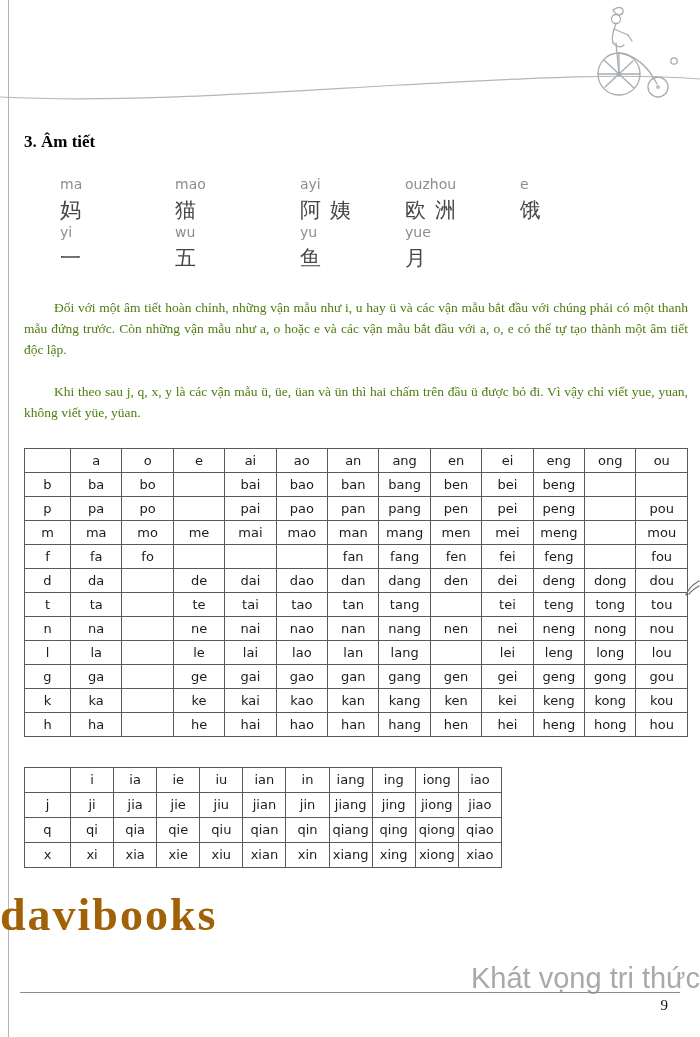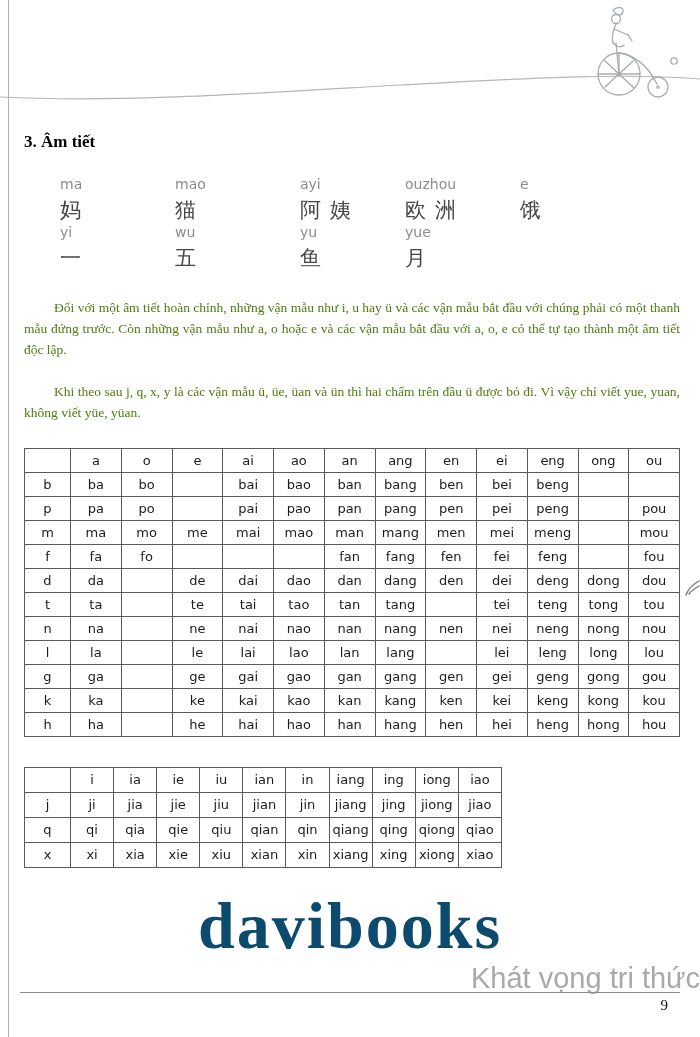--- a/index.html
+++ b/index.html
@@ -2,21 +2,21 @@
 <html><head>
 <meta charset="utf-8">
 <style>
   *{box-sizing:border-box;margin:0;padding:0}
   html,body{background:#ffffff}
   .page{position:relative;width:700px;height:1037px;background:#fff;overflow:hidden;
         font-family:"Liberation Serif",serif;color:#161616}
   .left-rule{position:absolute;left:8px;top:0;height:100%;width:1px;background:#b4b4b4}
   .swoosh{position:absolute;left:0;top:0;width:700px;height:115px;pointer-events:none}
   .bike{position:absolute;right:16px;top:4px;width:115px;height:102px}
-  .content{position:absolute;left:24px;right:20px;top:0}
+  .content{position:absolute;left:24px;right:12px;top:0}
   .heading{margin-top:132px;font-size:17px;font-weight:bold;color:#000}
   .examples{margin-left:36px;margin-top:24px}
   .ex-row{display:flex}
   .ex-row + .ex-row{}
   .ex-col{width:115px}
   .ex-col:nth-child(2){width:125px}
   .ex-col:nth-child(3){width:105px}
   .ex-col:nth-child(4){width:115px}
   .ex-col:nth-child(5){width:auto}
   .ex-py{font-family:"DejaVu Sans",sans-serif;font-size:14px;color:#8d8d8d}
@@ -26,23 +26,23 @@
   .para + .para{margin-top:21px}
   table{border-collapse:collapse;table-layout:fixed;
         font-family:"DejaVu Sans",sans-serif;font-size:13px;color:#1c1c1c}
   th,td{border:1px solid #5a5a5a;height:24px;text-align:center;font-weight:normal;
         padding:0;overflow:hidden;white-space:nowrap}
   .t1{width:100%;margin-top:24px}
   .t1 tr > *:first-child{width:46px}
   .t2{width:478px;margin-top:30px}
   .t2 tr > *:first-child{width:46px}
   .t2 th,.t2 td{height:25px}
-  .wm-title{position:absolute;left:0;right:0;top:888px;text-align:center;
-            font-family:"Liberation Serif",serif;font-weight:bold;font-size:66px;
-            color:#0c4a6e;letter-spacing:2px;pointer-events:none}
+  .wm-title{position:absolute;left:0;right:0;top:888px;
+            font-family:"Liberation Serif",serif;font-weight:bold;font-size:46px;
+            color:#a16207;letter-spacing:2px;pointer-events:none}
   .wm-sub{position:absolute;left:0;right:0;top:962px;text-align:right;
           font-family:"Liberation Sans",sans-serif;font-size:29px;color:#a9a9a9;
           pointer-events:none}
   .footer-rule{position:absolute;left:20px;right:20px;top:992px;height:1px;background:#8c8c8c}
   .page-number{position:absolute;right:32px;top:997px;font-size:15px;color:#111}
   .margin-mark{position:absolute;right:0;top:580px;width:16px;height:18px}
 </style>
 </head>
 <body>
 

